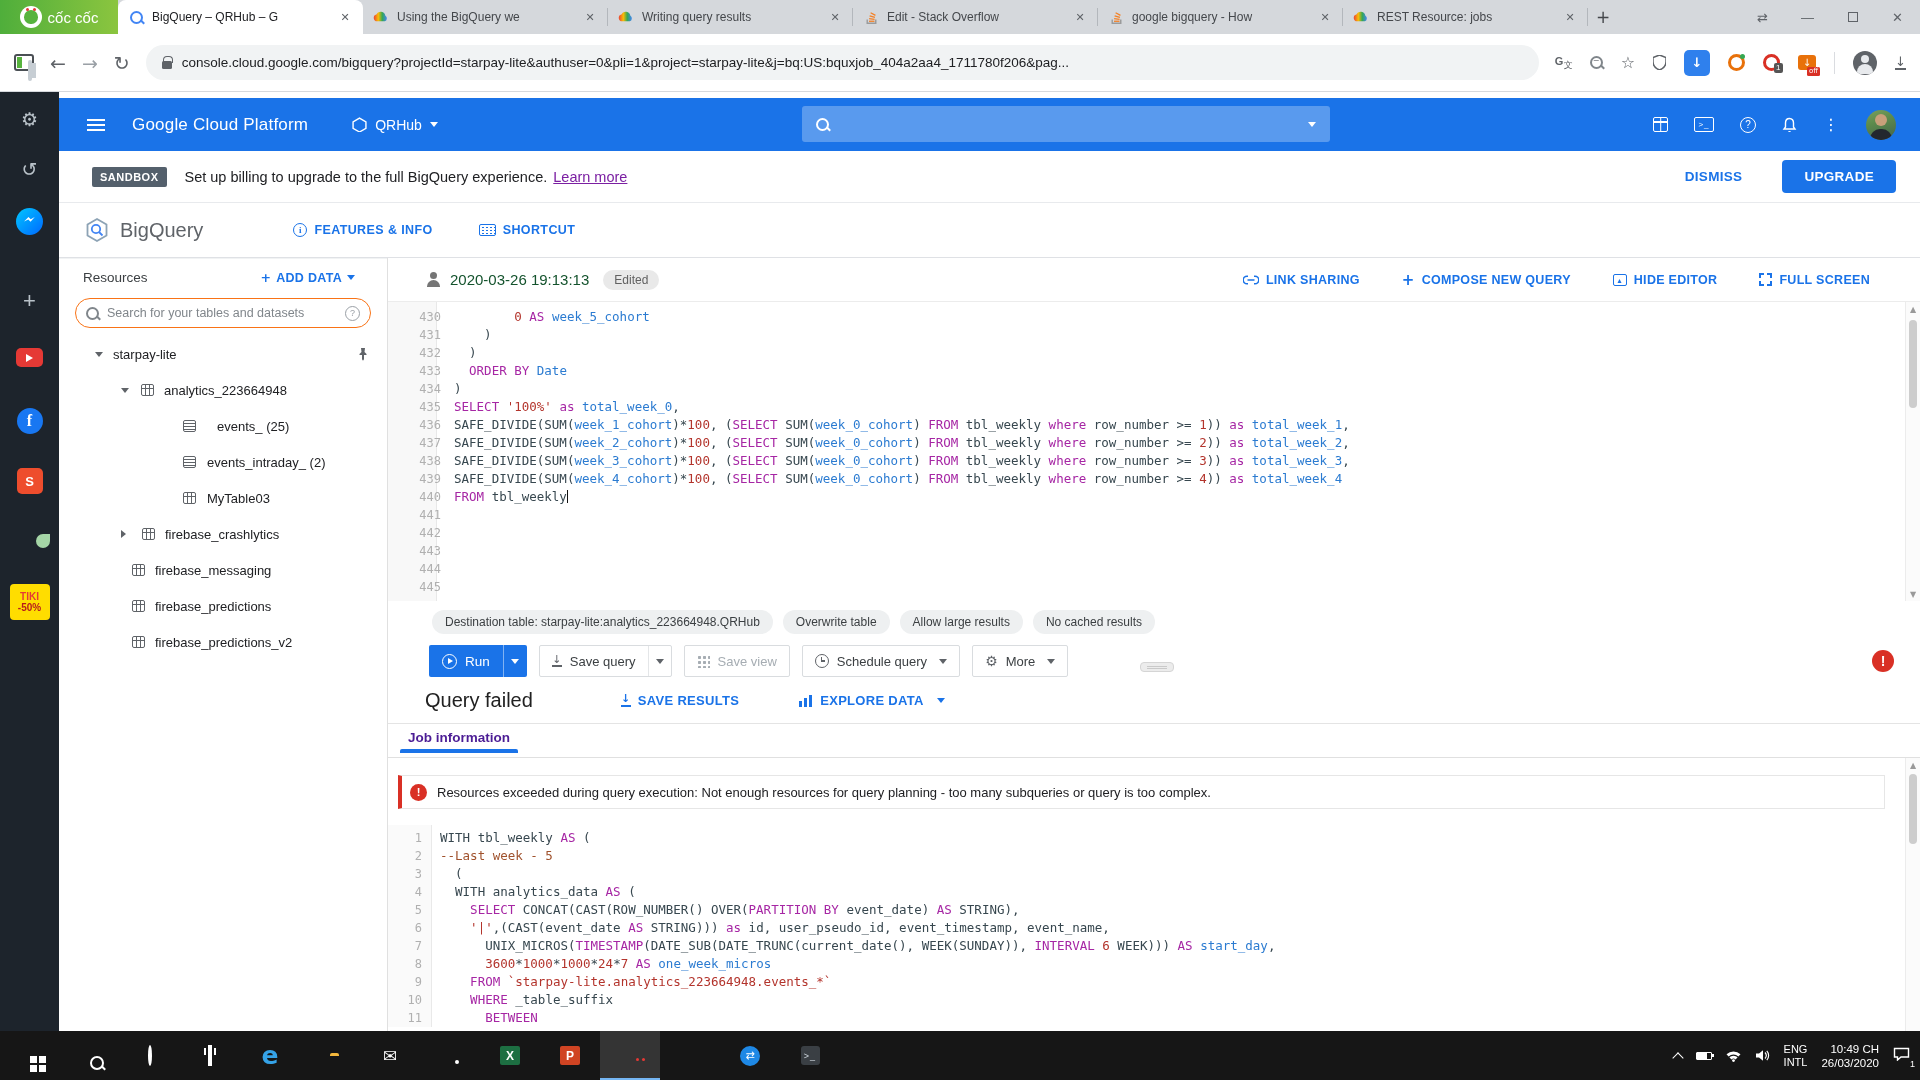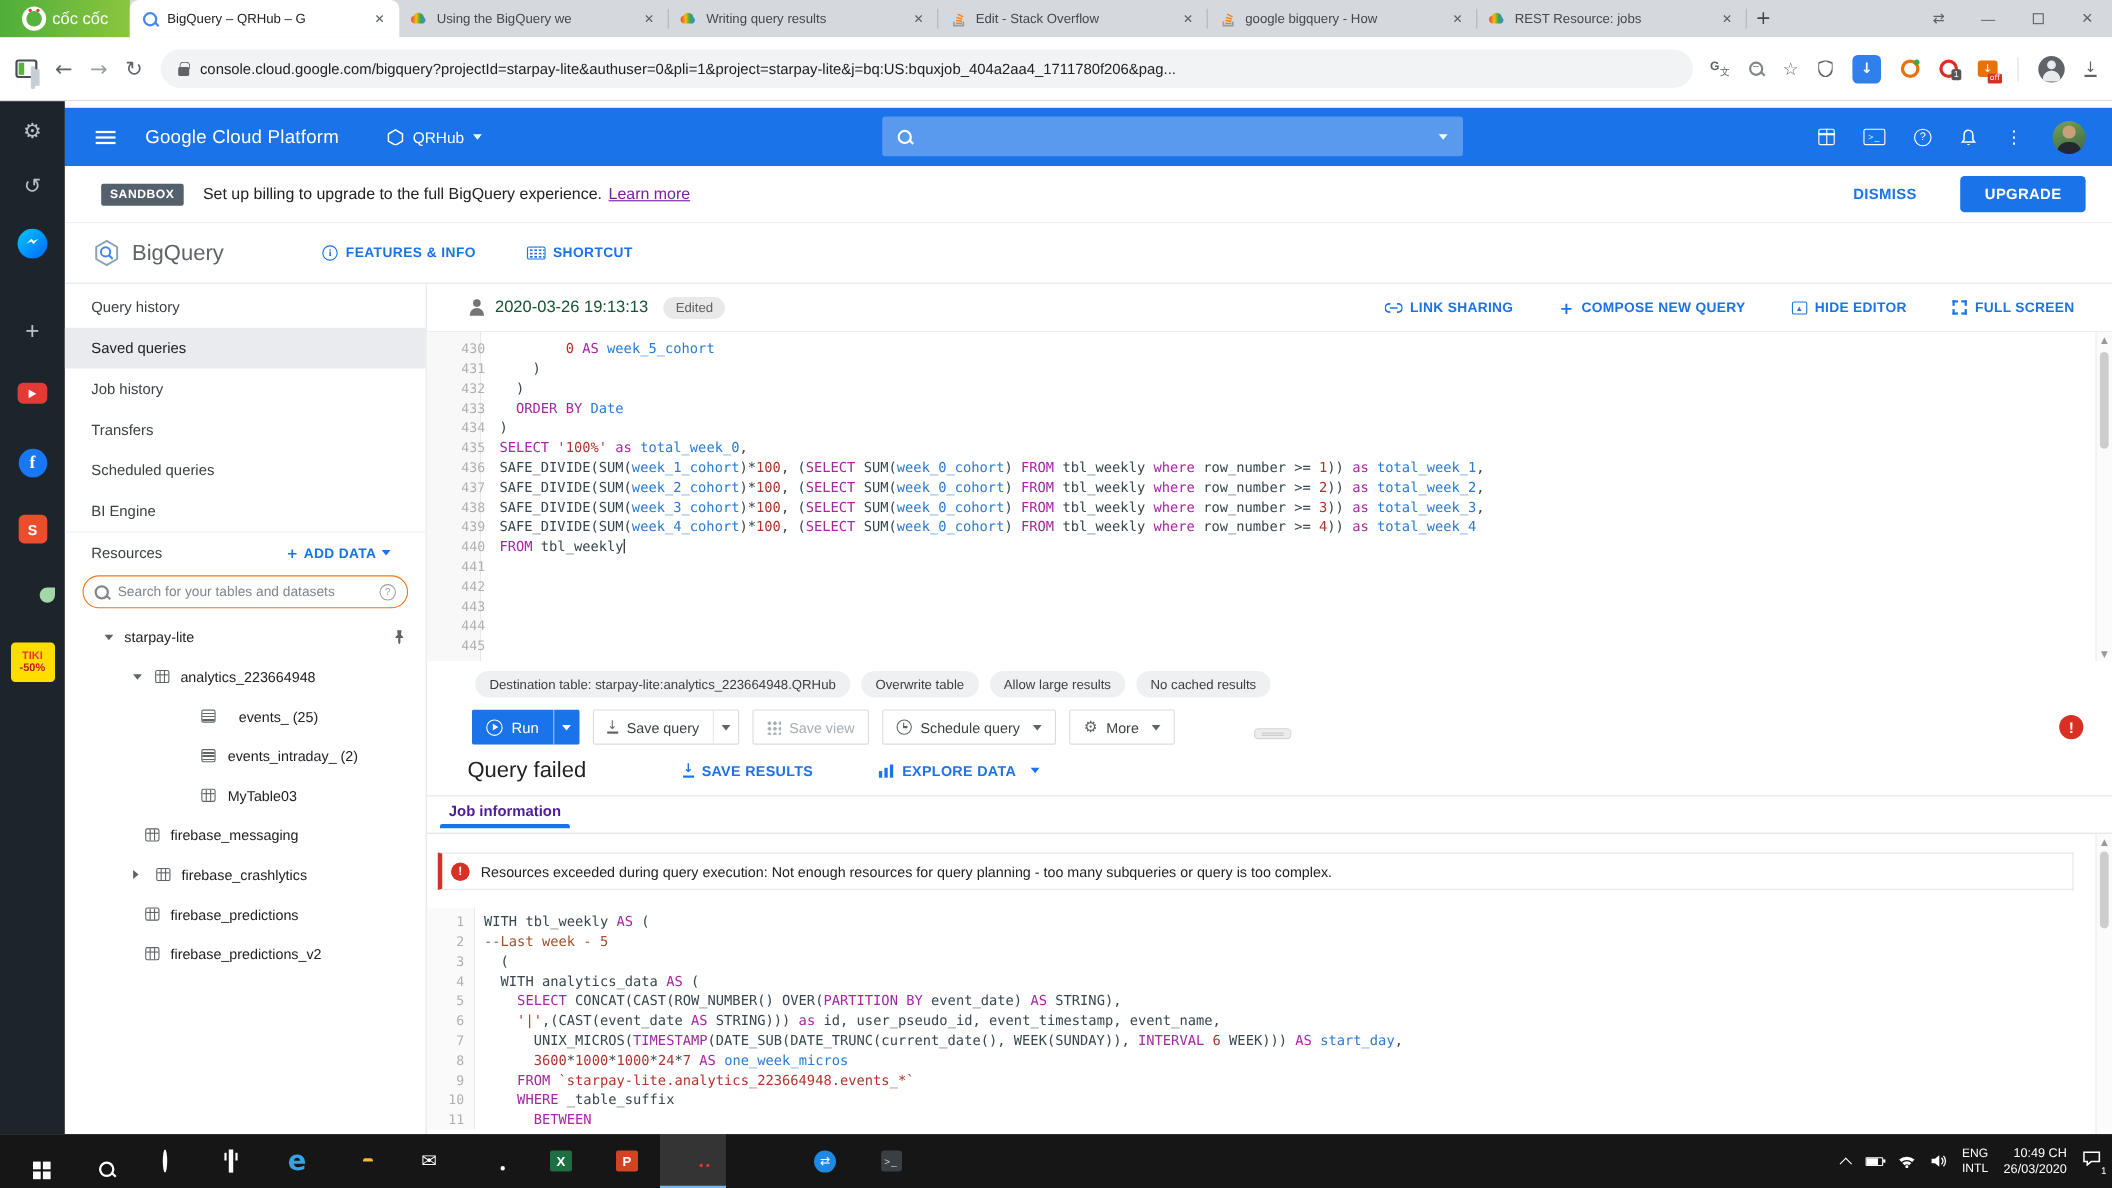--- a/index.html
+++ b/index.html
@@ -136,21 +136,21 @@
   .pinic{position:absolute;right:18px;top:11px}
 
   
   .edcol{position:absolute;top:258px;left:388px;right:0;bottom:49px;background:#fff}
   .ed-head{height:44px;display:flex;align-items:center;border-bottom:1px solid #ececec;padding-left:38px}
   .personic{width:15px;height:15px;position:relative;margin-right:9px}
   .personic::before{content:"";position:absolute;top:0;left:4px;width:7px;height:7px;background:#757575;border-radius:50%}
   .personic::after{content:"";position:absolute;bottom:0;left:1px;width:13px;height:7px;background:#757575;border-radius:7px 7px 0 0}
   .ts{font-size:15px;color:#14532d}
   .edited{background:#e9e9e9;color:#616161;font-size:12px;border-radius:11px;padding:3px 11px;margin-left:14px}
-  .ed-actions{margin-left:auto;display:flex;align-items:center;gap:42px;padding-right:34px}
+  .ed-actions{margin-left:auto;display:flex;align-items:center;gap:42px;padding-right:50px}
   .edact{display:flex;align-items:center;gap:7px;color:#1a73e8;font-size:12.5px;font-weight:bold;letter-spacing:.3px}
   .fsic{width:13px;height:13px;background:
     linear-gradient(#1a73e8,#1a73e8) left top/5px 2px,linear-gradient(#1a73e8,#1a73e8) left top/2px 5px,
     linear-gradient(#1a73e8,#1a73e8) right top/5px 2px,linear-gradient(#1a73e8,#1a73e8) right top/2px 5px,
     linear-gradient(#1a73e8,#1a73e8) left bottom/5px 2px,linear-gradient(#1a73e8,#1a73e8) left bottom/2px 5px,
     linear-gradient(#1a73e8,#1a73e8) right bottom/5px 2px,linear-gradient(#1a73e8,#1a73e8) right bottom/2px 5px;background-repeat:no-repeat}
   .heic{width:14px;height:12px;border:1.6px solid #1a73e8;border-radius:2px;display:flex;align-items:flex-end;justify-content:center;font-size:8px;color:#1a73e8;line-height:9px}
 
   
   .codefont{font-family:"DejaVu Sans Mono",monospace;font-size:12.5px;line-height:18px}
@@ -472,28 +472,20 @@
       <span class="infoc">i</span>
       <span>FEATURES &amp; INFO</span>
     </span>
     <span class="bq-act" style="margin-left:46px">
       <span class="kbd"></span>
       <span>SHORTCUT</span>
     </span>
   </div>
 
   <div class="navpanel">
-    <div class="nav-items" id="navitems">
-        <div class="nav-item">Query history</div>
-        <div class="nav-item sel">Saved queries</div>
-        <div class="nav-item">Job history</div>
-        <div class="nav-item">Transfers</div>
-        <div class="nav-item">Scheduled queries</div>
-        <div class="nav-item">BI Engine</div>
-      </div>
     <div class="res-row">
       <span>Resources</span>
       <span class="adddata">
         <span class="glyph">+</span>
         <span>ADD DATA</span>
         <span class="cdn blue"></span>
       </span>
     </div>
     <div class="searchbox">
       <span class="mg gray"></span>
@@ -519,27 +511,27 @@
         </div>
         <div class="trow">
           <span class="ti part" style="margin-left:124px"></span>
           <span style="margin-left:11px">events_intraday_ (2)</span>
         </div>
         <div class="trow">
           <span class="ti grid" style="margin-left:124px"></span>
           <span style="margin-left:11px">MyTable03</span>
         </div>
         <div class="trow">
-          <span class="ti grid" style="margin-left:73px"></span>
-          <span style="margin-left:10px">firebase_messaging</span>
-        </div>
-        <div class="trow">
           <span class="arr-r" style="margin-left:62px"></span>
           <span class="ti grid" style="margin-left:12px"></span>
           <span style="margin-left:10px">firebase_crashlytics</span>
+        </div>
+        <div class="trow">
+          <span class="ti grid" style="margin-left:73px"></span>
+          <span style="margin-left:10px">firebase_messaging</span>
         </div>
         <div class="trow">
           <span class="ti grid" style="margin-left:73px"></span>
           <span style="margin-left:10px">firebase_predictions</span>
         </div>
         <div class="trow">
           <span class="ti grid" style="margin-left:73px"></span>
           <span style="margin-left:10px">firebase_predictions_v2</span>
         </div>
       </div>

